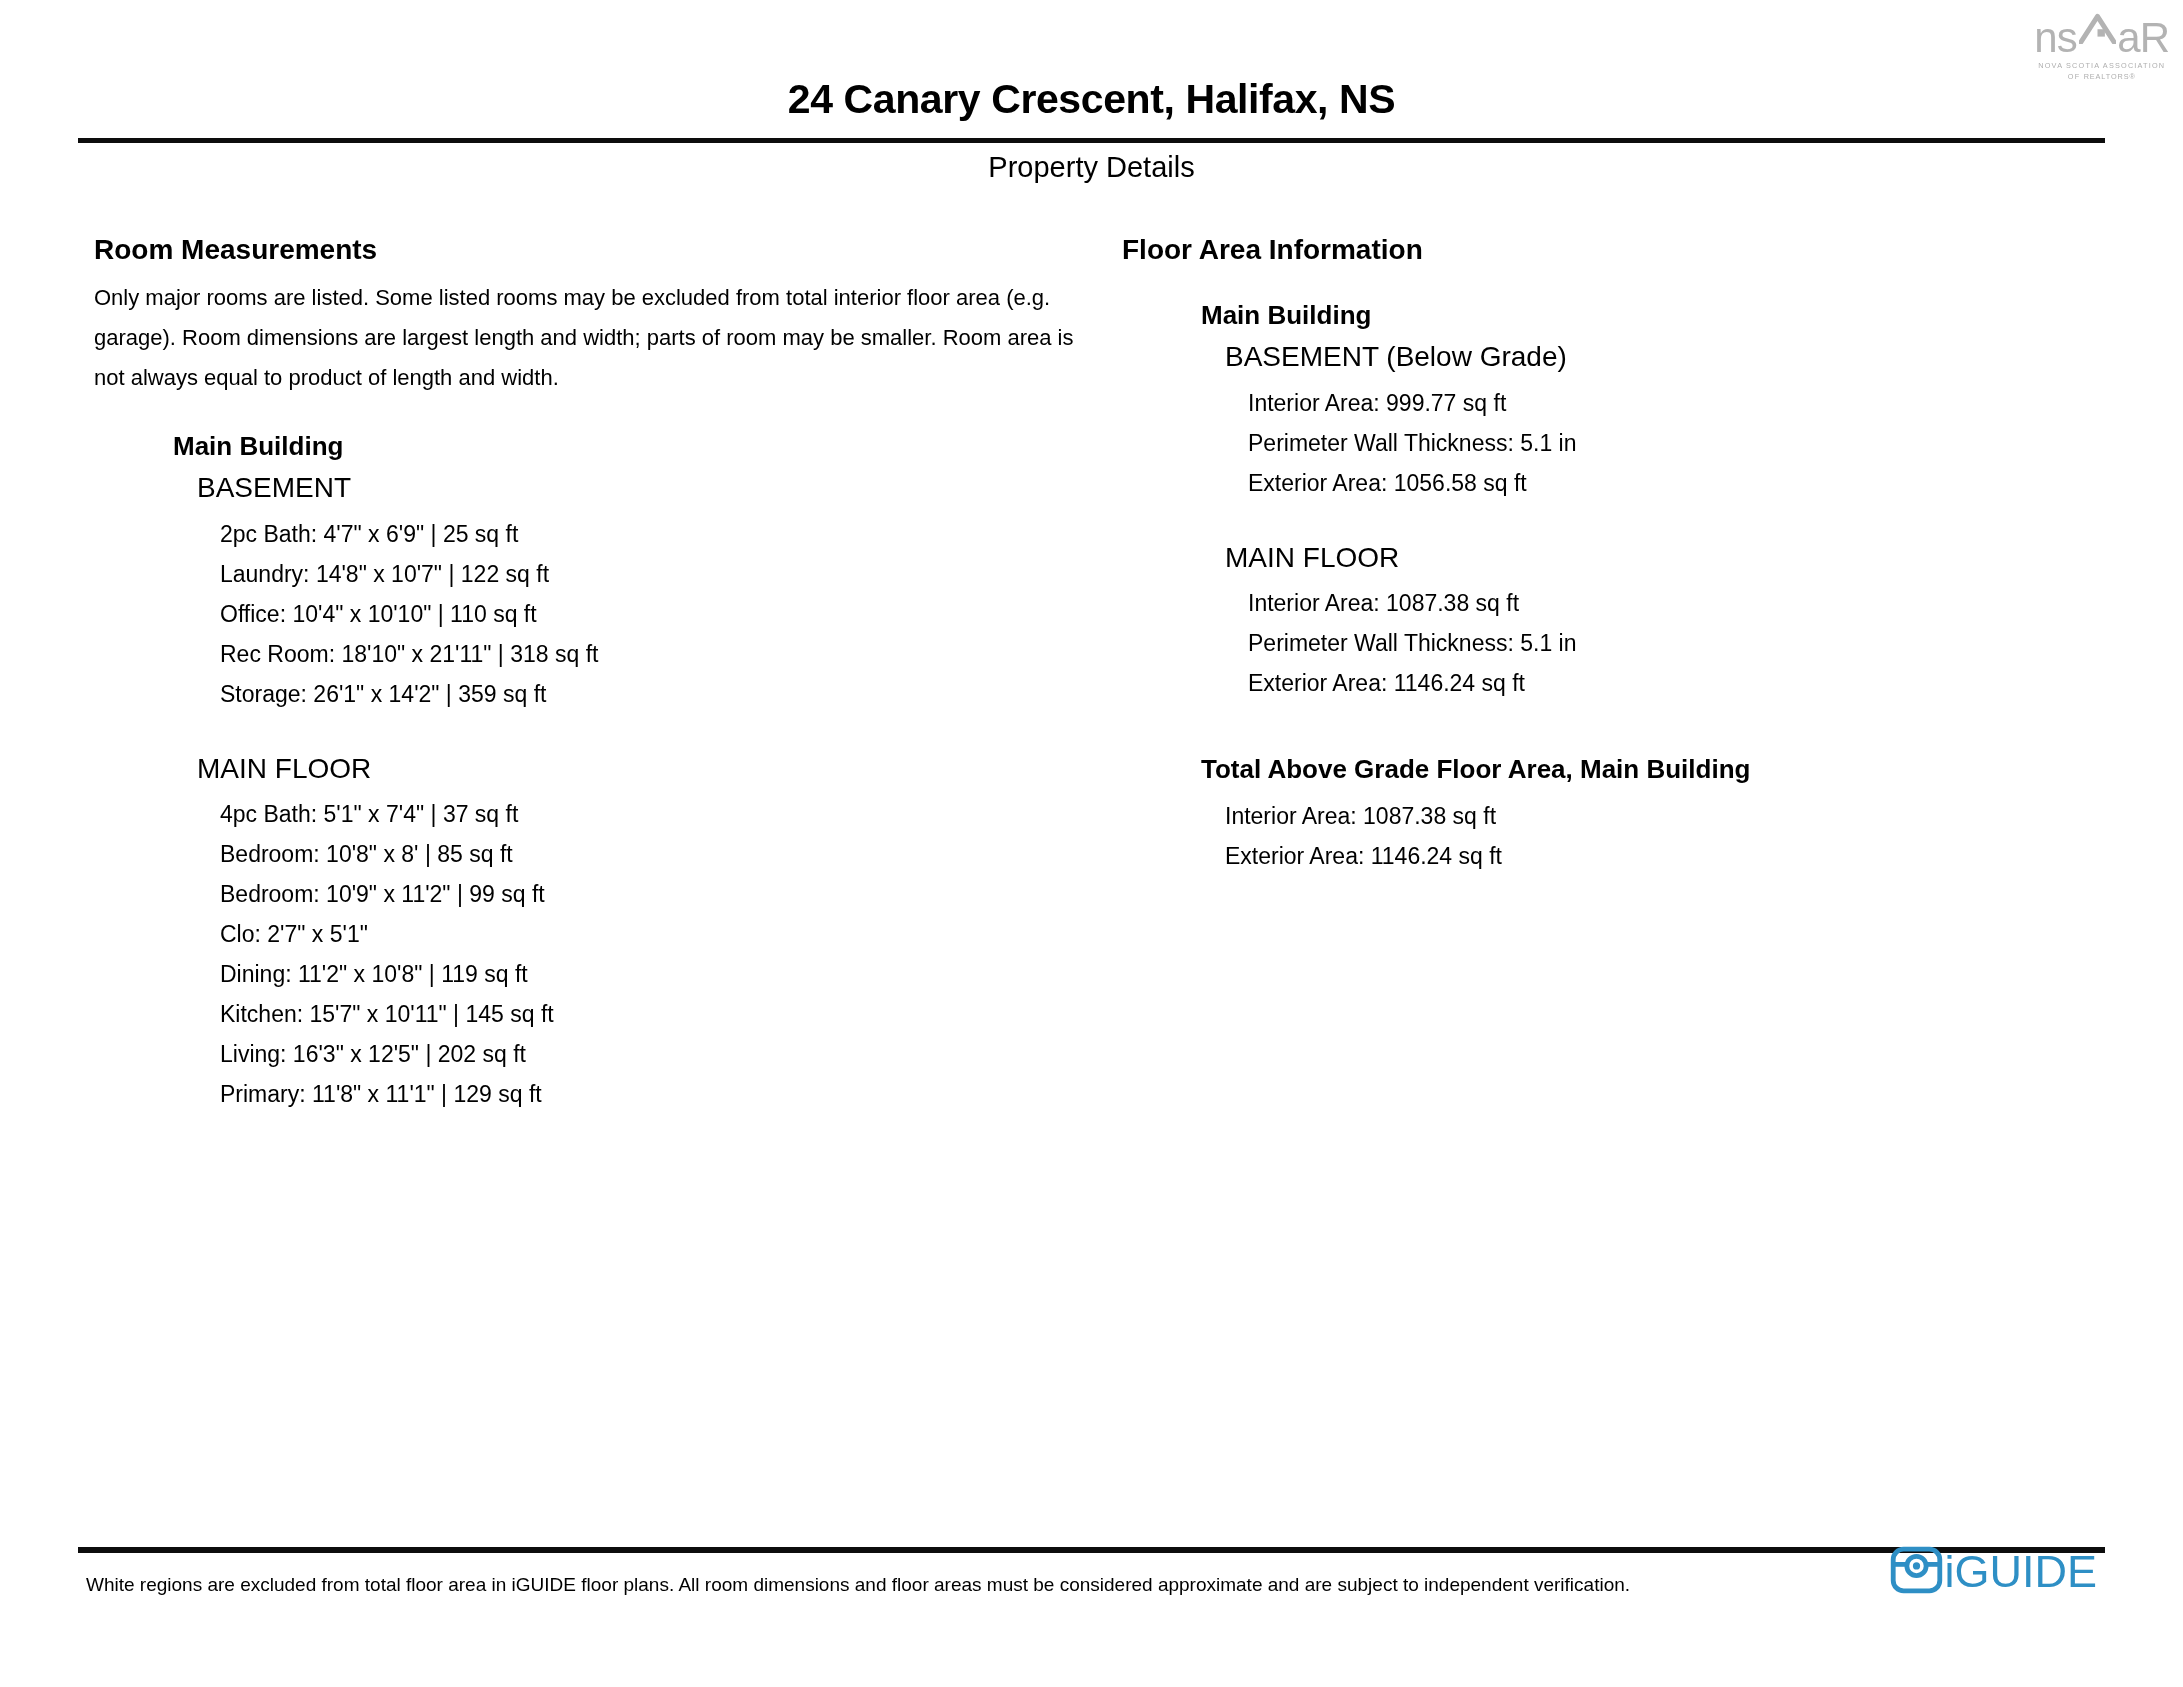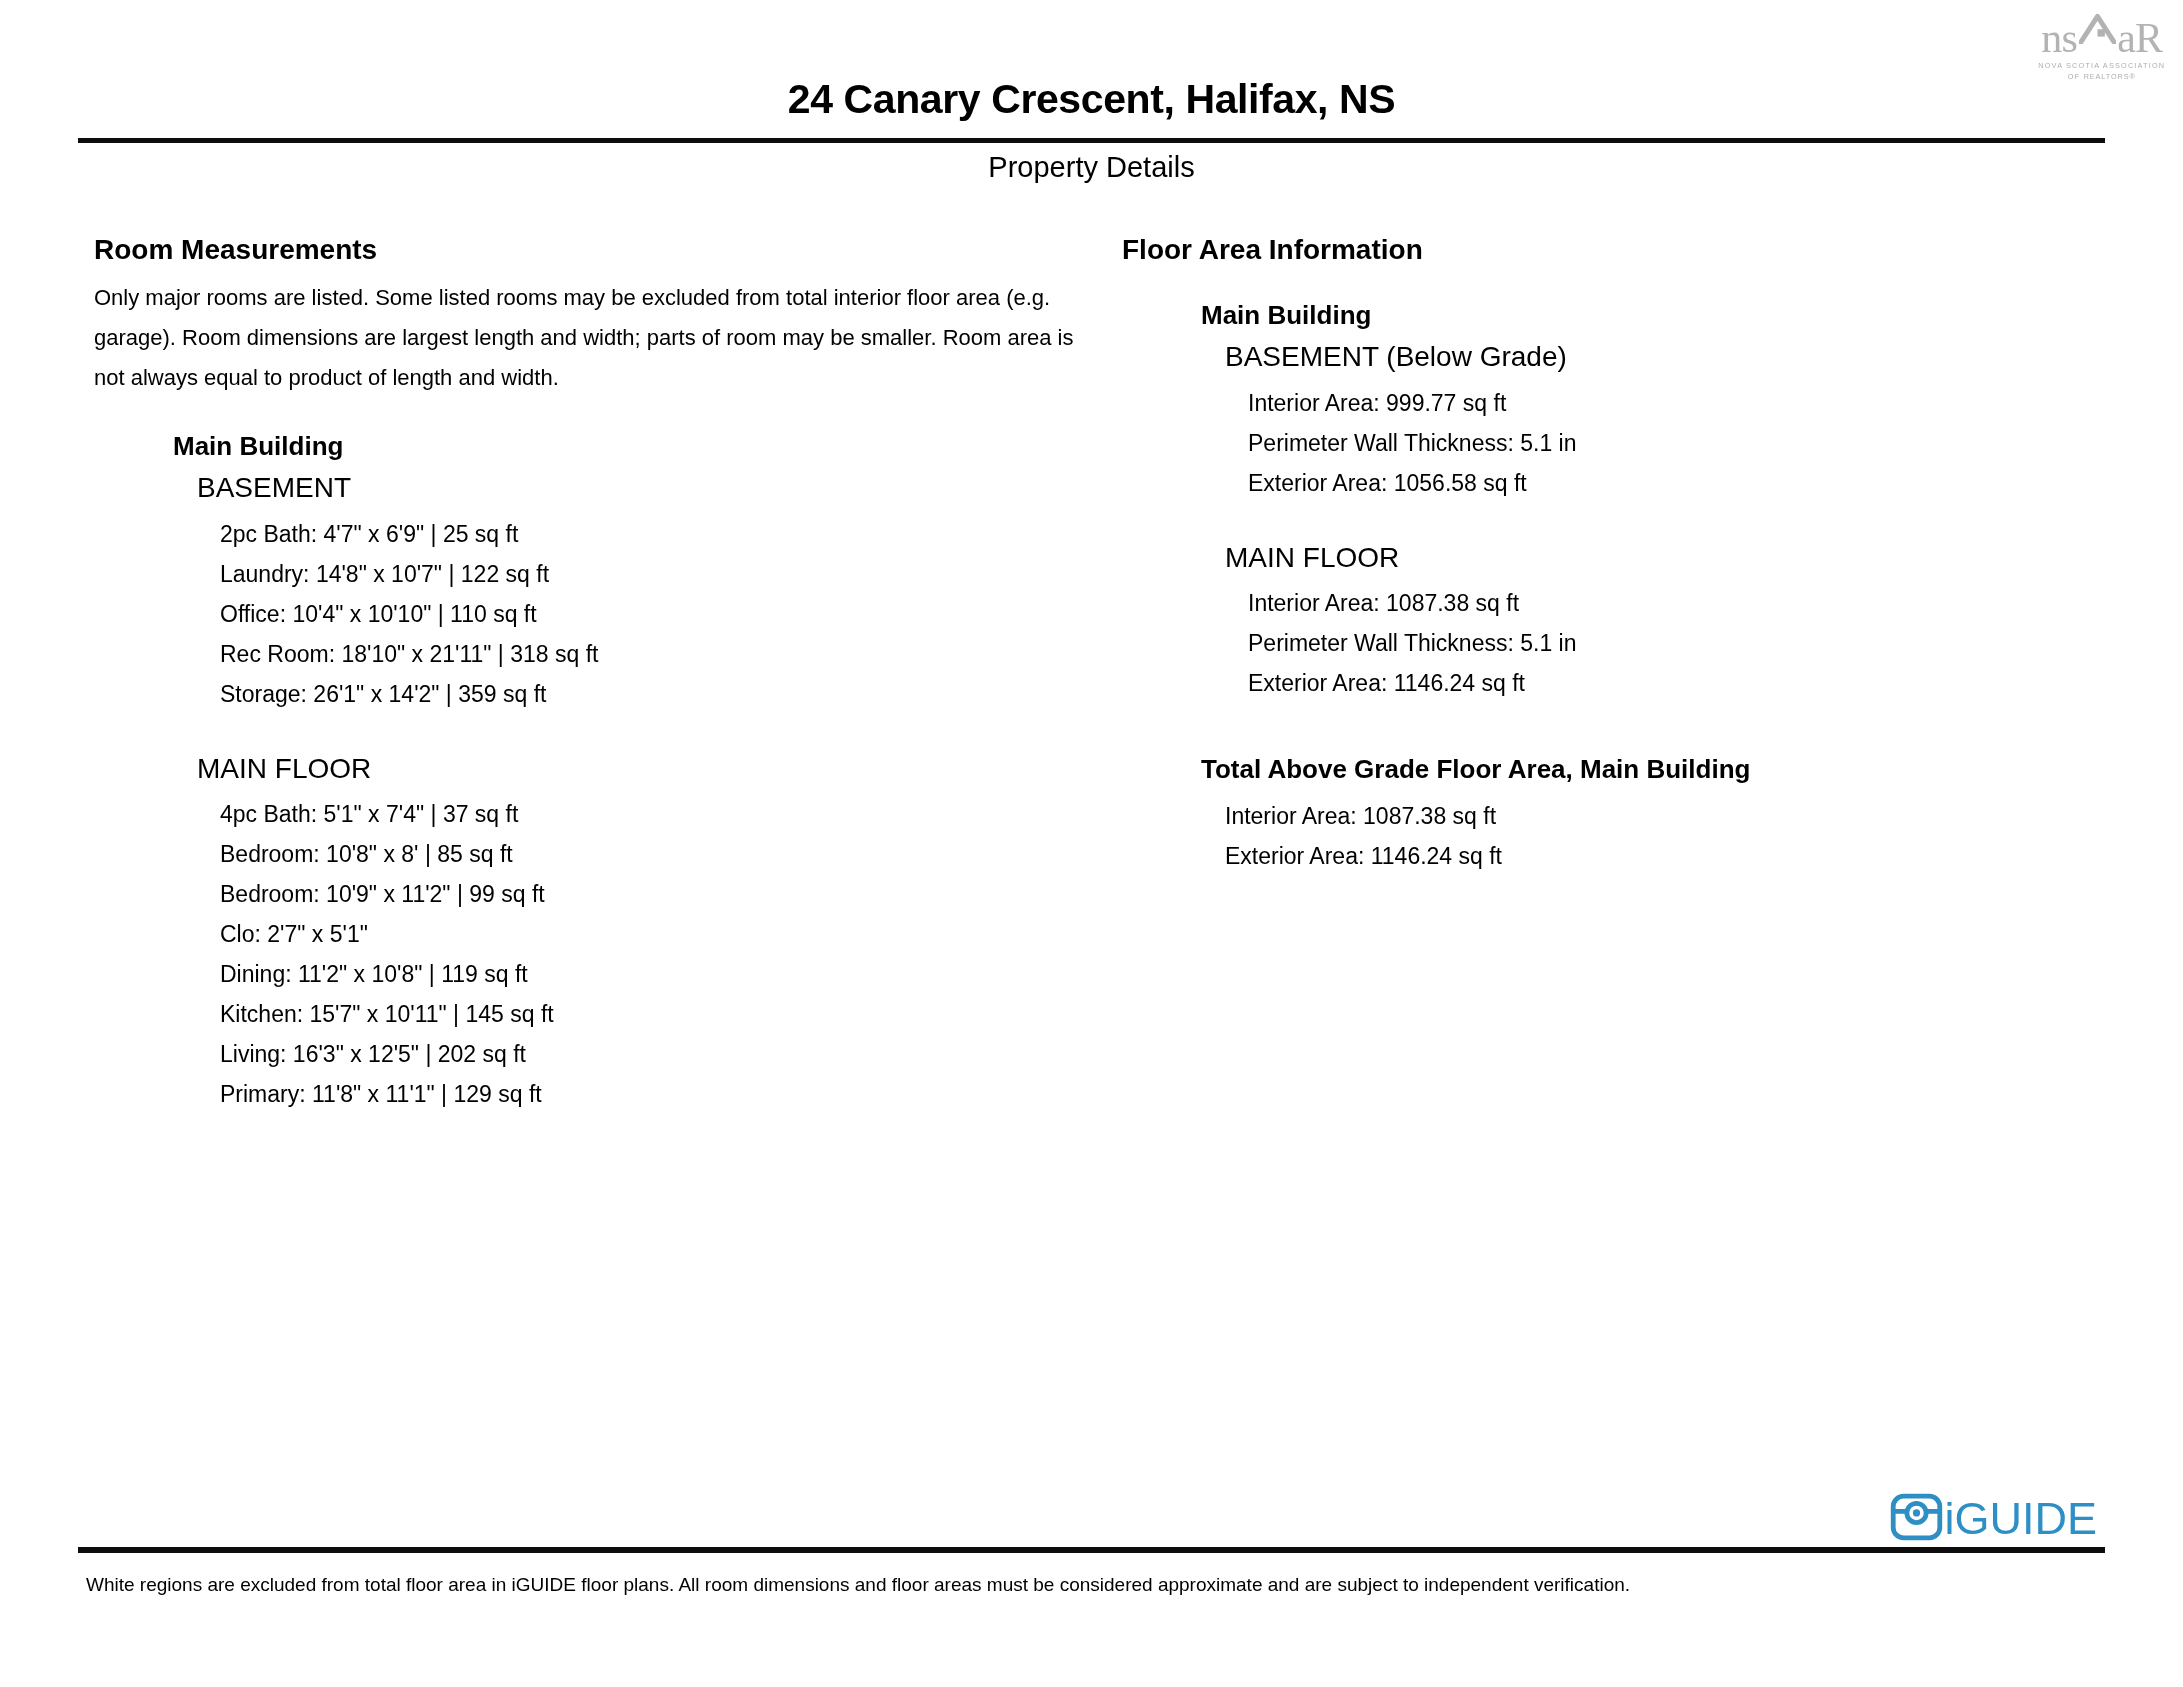--- a/index.html
+++ b/index.html
@@ -22,21 +22,20 @@
     text-align: center;
     color: #b3b3b3;
   }
   .nsar-word {
     display: flex;
     align-items: flex-end;
     justify-content: center;
     line-height: 0.78;
     font-size: 42px;
     letter-spacing: -0.7px;
-    font-family: Liberation Serif, serif;
   }
   .nsar-word .roof { margin: 0 1.5px 8.8px 1.5px; }
   .nsar-sub1 {
     margin-top: 5.9px;
     font-size: 7.3px;
     letter-spacing: 1.2px;
     color: #aeaeae;
     white-space: nowrap;
   }
   .nsar-sub2 {
@@ -139,21 +138,21 @@
   .footer-text {
     position: absolute;
     top: 1572px;
     left: 86px;
     width: 1758px;
     font-size: 19px;
     line-height: 25px;
   }
   .iguide-logo {
     position: absolute;
-    top: 1492px;
+    top: 1545px;
     right: 86px;
     display: flex;
     align-items: center;
     gap: 1px;
   }
   .iguide-logo .brand {
     font-size: 45px;
     font-weight: normal;
     letter-spacing: 0px;
     color: #2e8fc5;

